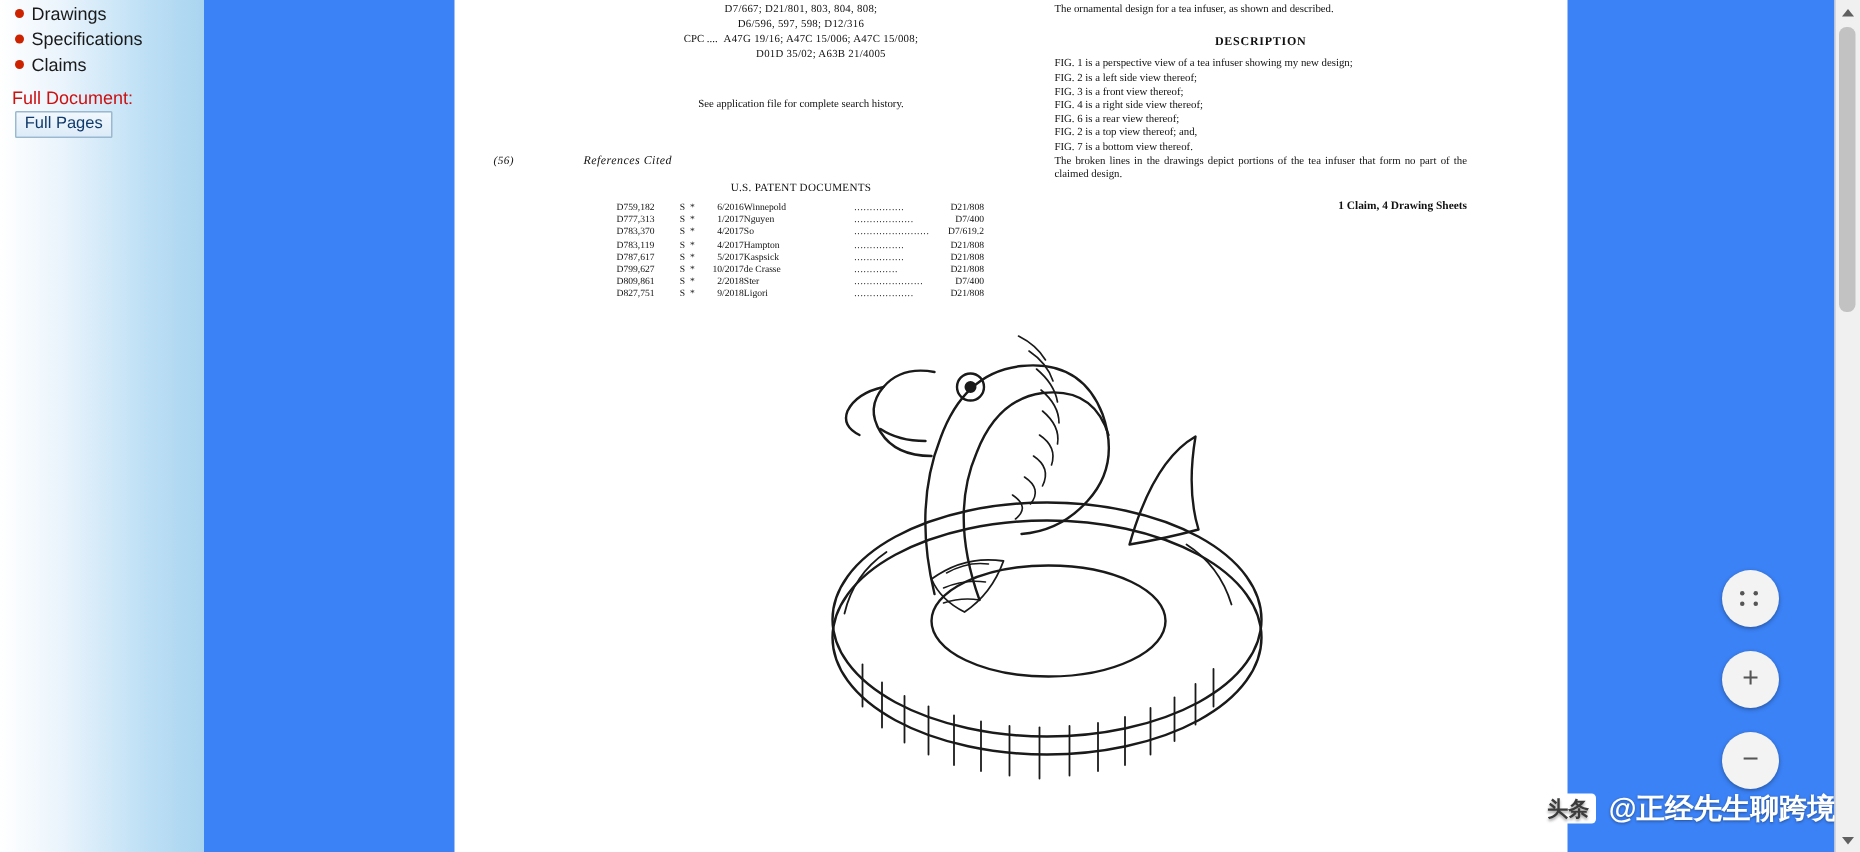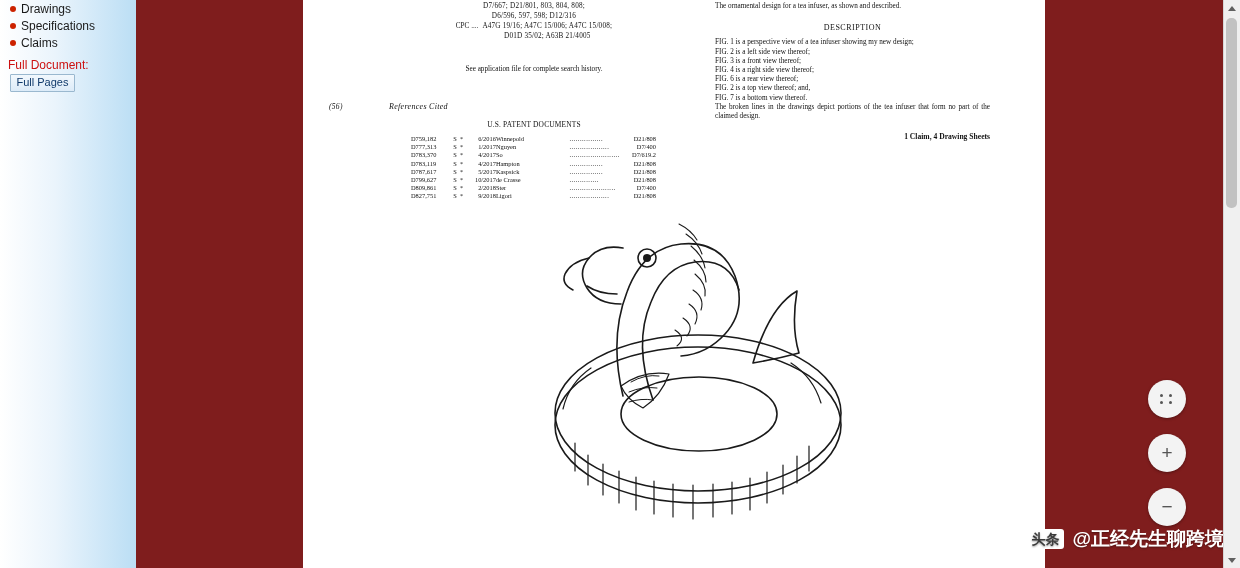--- a/index.html
+++ b/index.html
@@ -22,21 +22,20 @@
   }
   
   .sidebar {
     position: absolute;
     left: 0;
     top: 0;
     width: 136px;
     height: 568px;
     background: linear-gradient(to right, #ffffff 0%, #eaf4fc 30%, #bfe0f5 70%, #a9d4f0 100%);
     font-family: "Liberation Sans", sans-serif;
-    padding-left: 48px;
   }
   .nav-list {
     position: absolute;
     left: 10px;
     top: 0px;
     width: 126px;
   }
   .nav-item {
     display: flex;
     align-items: center;
@@ -79,21 +78,21 @@
     cursor: pointer;
     font-family: "Liberation Sans", sans-serif;
   }
   
   .viewer {
     position: absolute;
     left: 136px;
     top: 0;
     width: 1104px;
     height: 568px;
-    background: #7f1d1d;
+    background: #3b82f6;
   }
   
   .page {
     position: absolute;
     left: 167px;
     top: 0;
     width: 742px;
     height: 568px;
     background: #ffffff;
     overflow: hidden;
@@ -166,27 +165,27 @@
   .dots { letter-spacing: .5px; }
   
   .col-right {
     position: absolute;
     left: 400px;
     top: 2px;
     width: 275px;
     font-size: 7.2px;
     line-height: 9.2px;
     text-align: justify;
-    margin-left: 12px;
   }
   .desc-head {
     text-align: center;
     font-size: 8px;
     letter-spacing: .5px;
     margin: 12px 0 6px 0;
+    font-weight: bold;
   }
   .fig-line { display: block; }
   .claim-line {
     text-align: right;
     font-weight: bold;
     font-size: 7.6px;
     margin-top: 11px;
   }
   
   .drawing {

